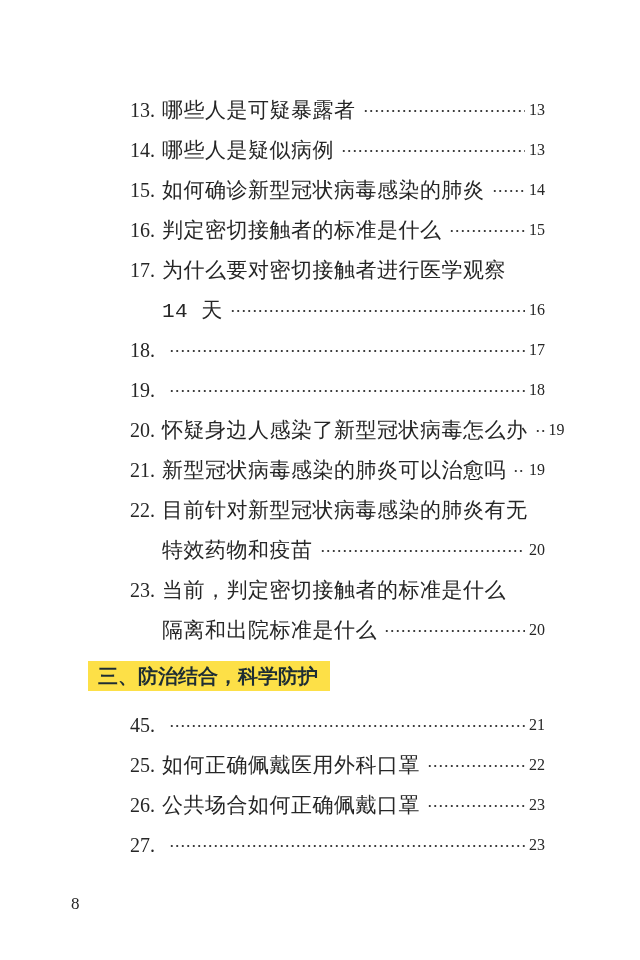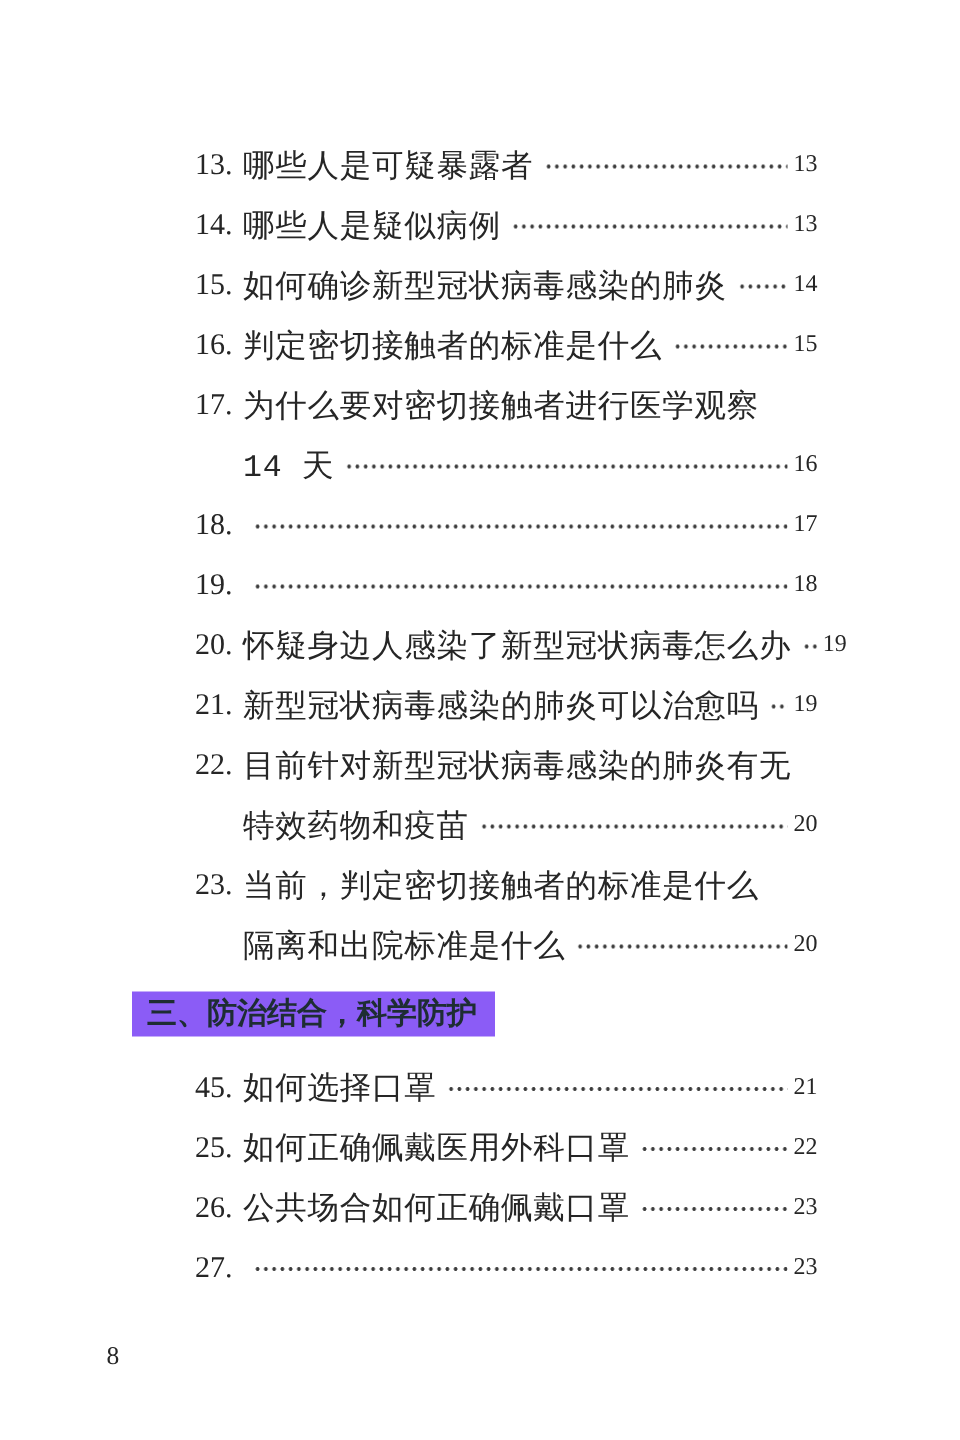--- a/index.html
+++ b/index.html
@@ -144,24 +144,23 @@
       <div class="toc-line">
         <span class="num">23.</span>
         <span class="txt">当前，判定密切接触者的标准是什么</span>
       </div>
       <div class="toc-line">
         <span class="num"></span>
         <span class="txt">隔离和出院标准是什么</span>
         <span class="leader"></span>
         <span class="pg">20</span>
       </div>
-      <div class="section-header"><span class="section-header-box" style="background: #8b5cf6; color: rgb(30, 45, 51);">三、防治结合，科学防护</span></div>
+      <div class="section-header"><span class="section-header-box" style="background: #fde047; color: rgb(30, 45, 51);">三、防治结合，科学防护</span></div>
       <div class="toc-line">
         <span class="num">45.</span>
-        <span class="txt">如何选择口罩</span>
         <span class="leader"></span>
         <span class="pg">21</span>
       </div>
       <div class="toc-line">
         <span class="num">25.</span>
         <span class="txt">如何正确佩戴医用外科口罩</span>
         <span class="leader"></span>
         <span class="pg">22</span>
       </div>
       <div class="toc-line">

